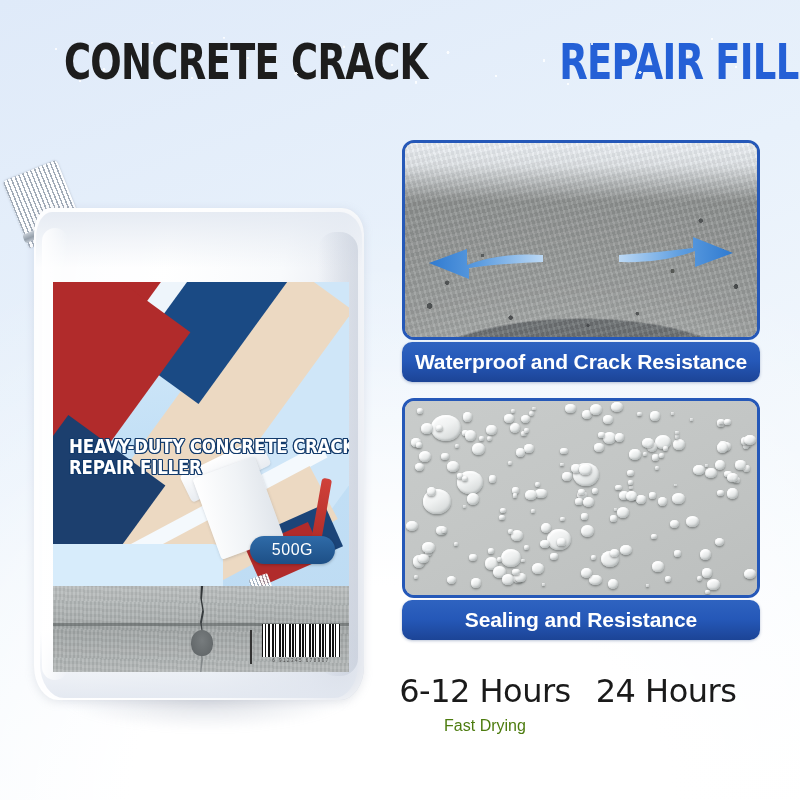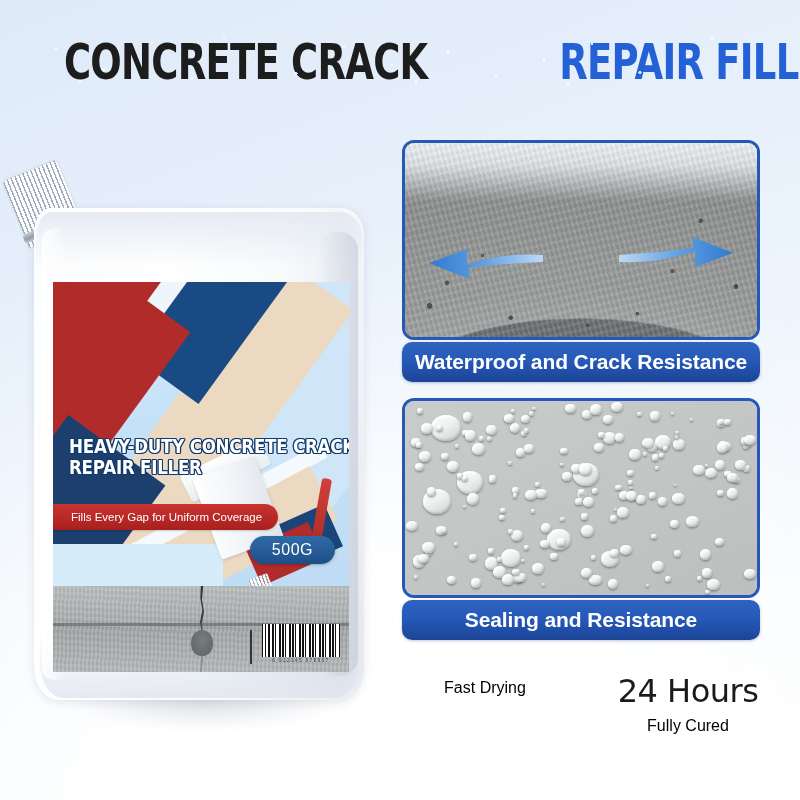--- a/index.html
+++ b/index.html
@@ -364,28 +364,28 @@
     font-weight:bold;
     letter-spacing:-0.1px;
     box-shadow:0 1px 3px rgba(30,60,120,0.3);
   }
   #caption-flex { top:342px; }
   #caption-water { top:600px; }
 
   
   .stat { position:absolute; text-align:center; }
   #stat-1 { left:390px; top:672px; width:190px; }
-  #stat-2 { left:598px; top:672px; width:180px; }
+  #stat-2 { left:576px; top:672px; width:180px; }
   .stat .big {
     font-family:"DejaVu Sans", sans-serif;
     font-size:32px; font-weight:normal; color:#1a1a1a; line-height:38px;
     letter-spacing:-0.5px;
   }
   .stat .small {
-    font-size:16px; color:#000000; line-height:24px; margin-top:4px;
+    font-size:16px; color:#4d7c0f; line-height:24px; margin-top:4px;
   }
 </style>
 </head>
 <body>
 
 <div id="bg"></div>
 
 <div id="title">
   <span class="w dark">CONCRETE CRACK</span><span class="w dark">&nbsp;</span><span class="w blue">REPAIR FILLER</span>
 </div>
@@ -428,21 +428,20 @@
         <div class="shoulder"></div>
         <div class="body"></div>
         <div class="tip"></div>
       </div>
 
       <div id="label-title">
         <span>HEAVY-DUTY CONCRETE CRACK</span>
         <span>REPAIR FILLER</span>
       </div>
 
-      <div id="label-banner">Fills Every Gap for Uniform Coverage</div>
 
       <div id="label-concrete">
         <div class="grain"></div>
         <div class="edge"></div>
         <div id="label-crack"></div>
         <div id="label-pool"></div>
       </div>
 
       <div id="badge-500g">500G</div>
     </div>
@@ -663,18 +662,18 @@
         <div class="drop" style="left: 126.876px; top: 5.52928px; width: 3.82948px; height: 3.59011px;"></div>
         <div class="drop" style="left: 67.3067px; top: 41.8424px; width: 12.309px; height: 11.8238px;"></div>
         <div class="drop" style="left: 106.977px; top: 167.876px; width: 7.54637px; height: 6.35252px;"></div>
         <div class="drop" style="left: 174.087px; top: 62.773px; width: 12.4362px; height: 10.9505px;"></div>
       </div>
   </div>
 </div>
 <div class="caption" id="caption-water">Sealing and Resistance</div>
 
 <div class="stat" id="stat-1">
+  <div class="big">6-12 Hours</div>
   <div class="small">Fast Drying</div>
 </div>
 <div class="stat" id="stat-2">
   <div class="big">24 Hours</div>
-  <div class="small">Fully Cured</div>
 </div>
 
 </body></html>

